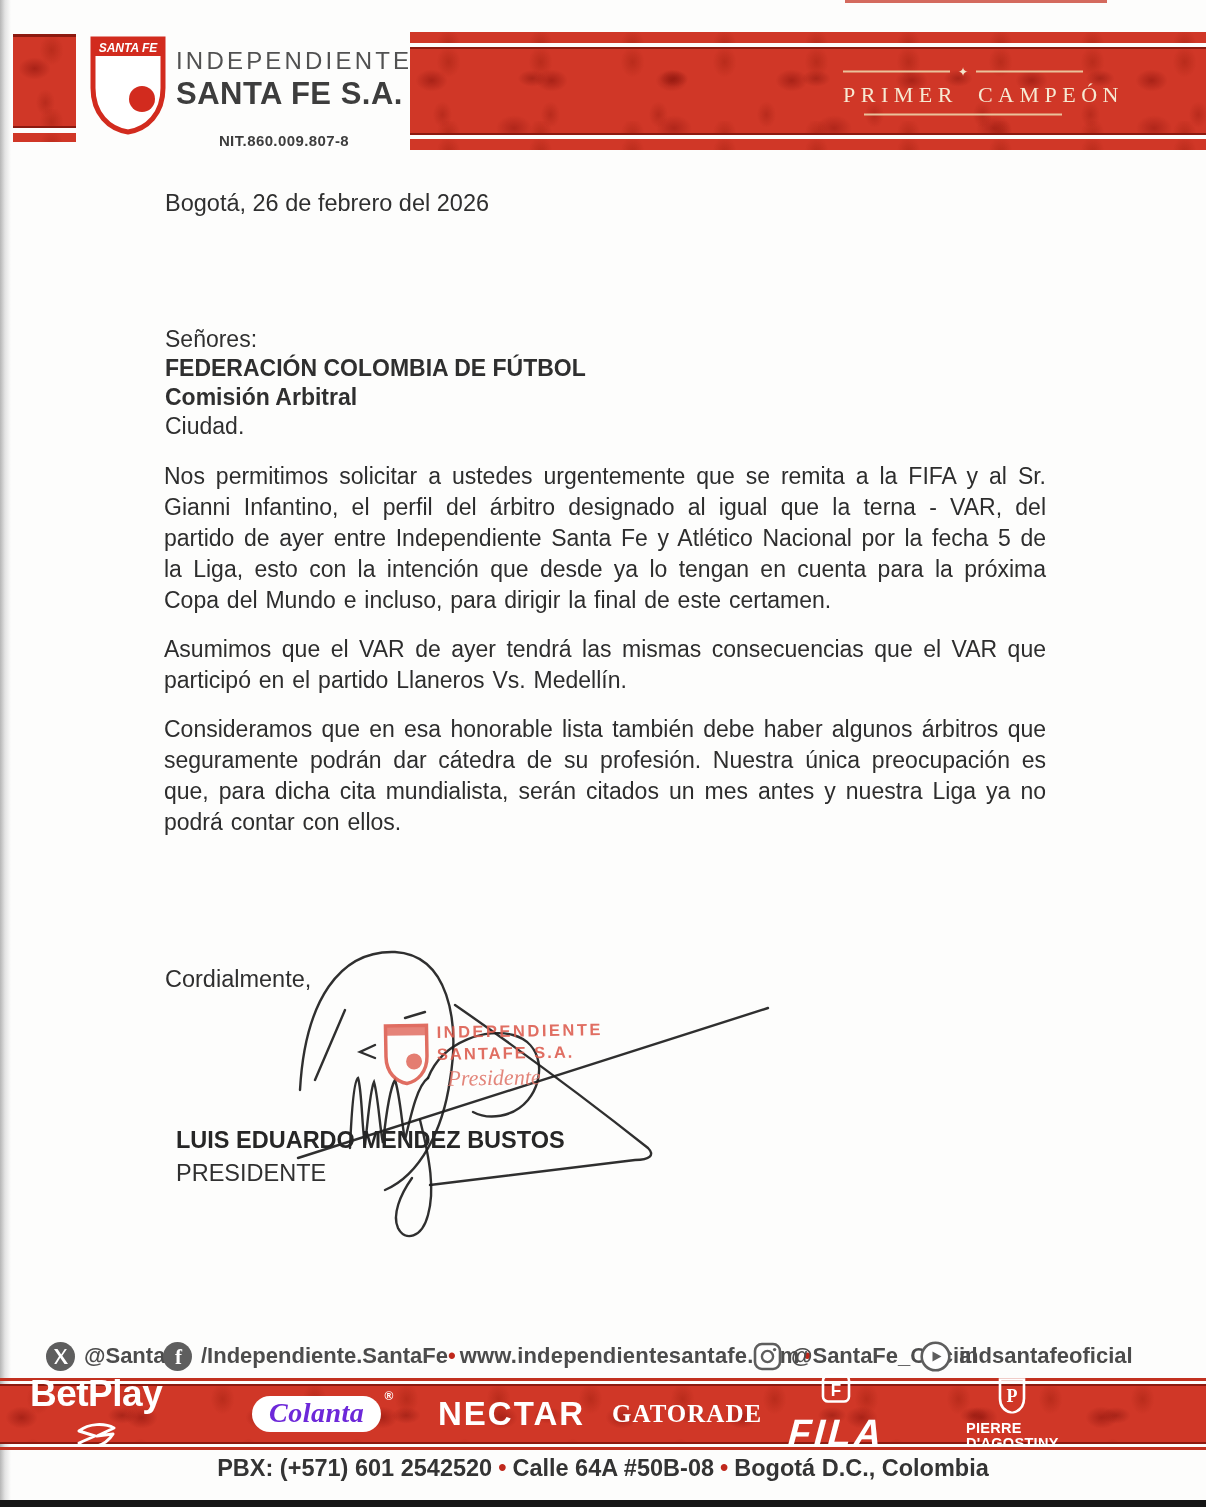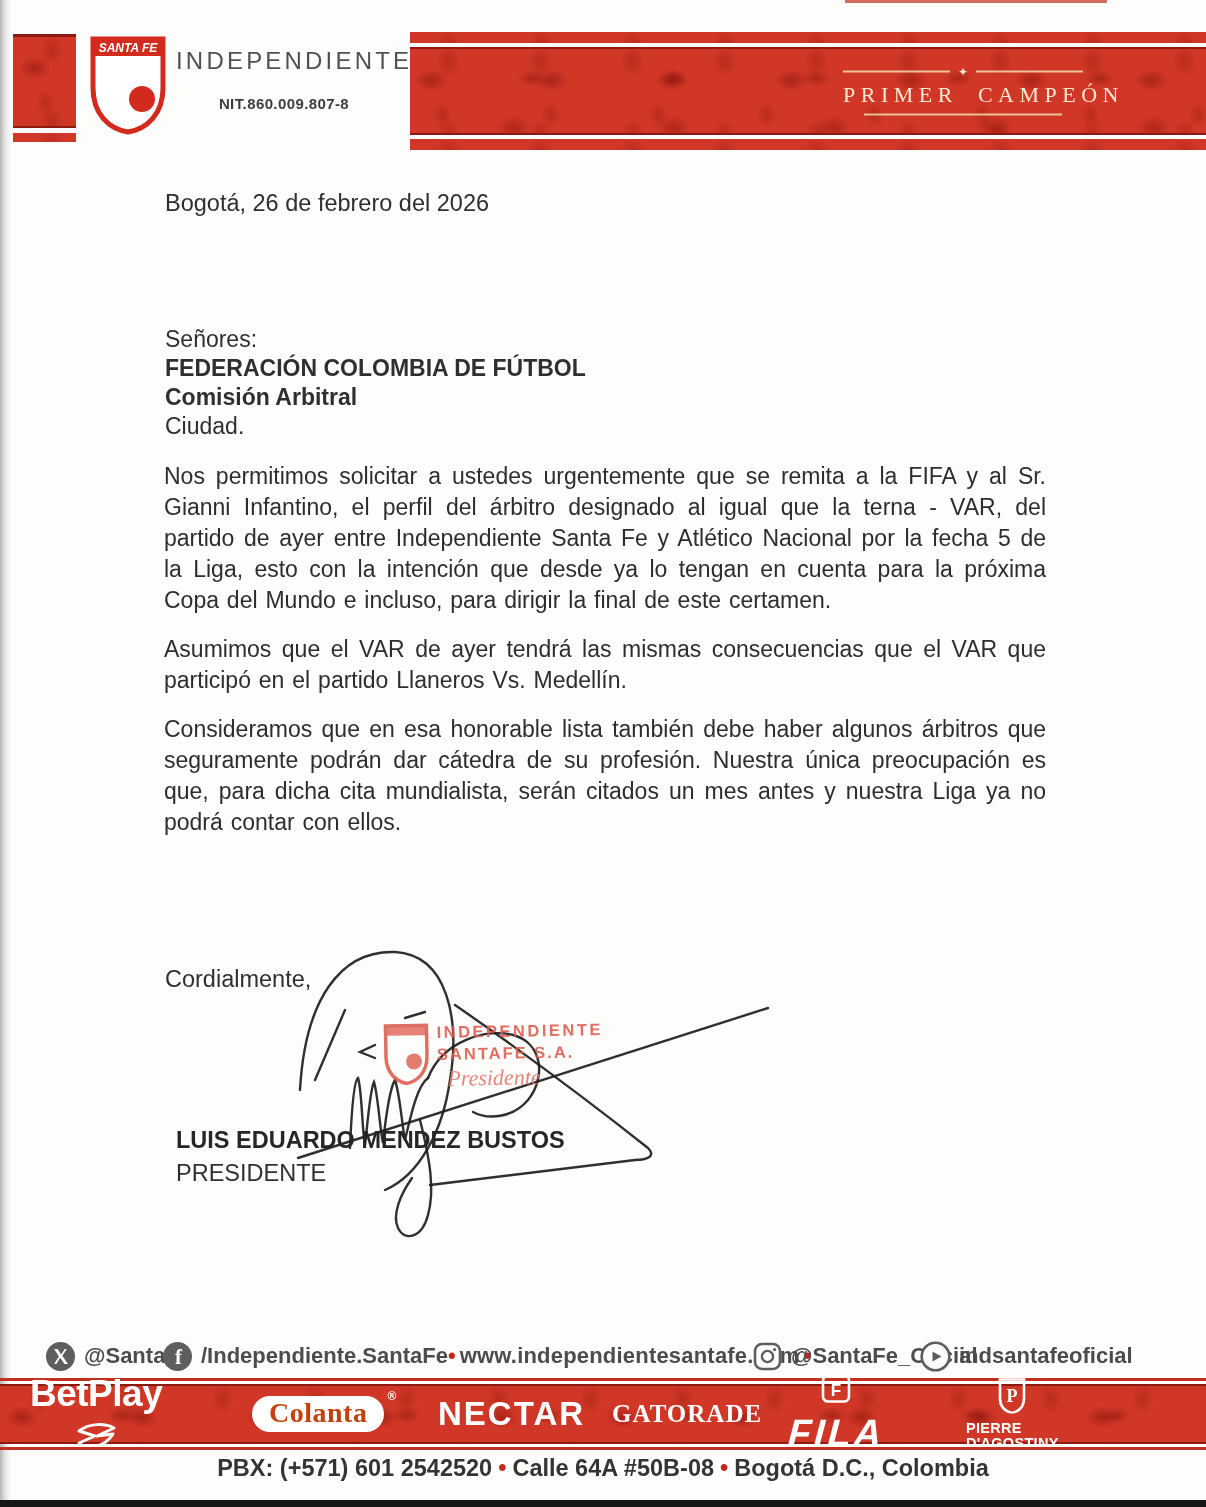--- a/index.html
+++ b/index.html
@@ -78,22 +78,22 @@
 
   .sep-line-1 { position:absolute; left:0; top:1378px; width:100%; height:3px; background:#c23120; }
   .sponsor-body { position:absolute; left:0; top:1384px; width:100%; height:60px;
     border-top:2px solid #8c1a10; border-bottom:2px solid #8c1a10; }
   .sep-line-2 { position:absolute; left:0; top:1447px; width:100%; height:3px; background:#c23120; }
 
   .sponsor { position:absolute; top:50%; transform:translateY(-50%); color:#fff; display:flex; align-items:center;flex-direction:column; }
   .sp-betplay { left:30px; gap:6px; font-size:37px; font-weight:bold; letter-spacing:-.5px; }
   .sp-colanta { left:252px; }
   .colanta-capsule { position:relative; background:#fff; border-radius:19px; padding:1px 17px 3px; }
-  .colanta-capsule .ct { font-family:"Liberation Serif", serif; font-weight:bold;
-    font-size:28px; color:#c2410c; letter-spacing:.5px;text-align:center; }
+  .colanta-capsule .ct { font-family:"Liberation Serif", serif; font-style:italic; font-weight:bold;
+    font-size:28px; color:#6d28d9; letter-spacing:.5px;text-align:center; }
   .colanta-reg { position:absolute; right:-12px; top:-7px; color:#fff; font-size:12px; font-weight:bold; }
   .sp-nectar { left:438px; font-size:33px; font-weight:bold; letter-spacing:2px; }
   .sp-gatorade { left:612px; font-family:"Liberation Serif", serif; font-size:25px; font-weight:bold; letter-spacing:1px; }
   .sp-fila { left:788px; gap:8px; }
   .fila-word { font-size:38px; font-weight:bold; font-style:italic; letter-spacing:3px; transform:skewX(-4deg); }
   .sp-pierre { left:966px; gap:7px; }
   .pierre-text { font-size:14.5px; font-weight:bold; line-height:15px; letter-spacing:.3px; }
 
   .contact-line { position:absolute; left:0; top:1455px; width:100%; text-align:center;
     font-size:23.5px; font-weight:bold; color:#343434; }
@@ -112,20 +112,21 @@
 
   <svg class="hdr-shield" width="80" height="100" viewBox="0 0 80 100">
     <path d="M5 3 H75 V52 C75 78 59 93 40 96 C21 93 5 78 5 52 Z" fill="#ffffff" stroke="#d22b1e" stroke-width="5"></path>
     <path d="M5 3 H75 V20 H5 Z" fill="#d22b1e"></path>
     <text x="40" y="16" text-anchor="middle" font-family="Liberation Sans, sans-serif" font-size="12" font-weight="bold" font-style="italic" fill="#ffffff">SANTA FE</text>
     <circle cx="54" cy="63" r="13" fill="#d22b1e"></circle>
   </svg>
 
   <div class="hdr-title">
     <div class="l1">INDEPENDIENTE</div>
+    <div class="l2">SANTA FE S.A.</div>
     <div class="l3">NIT.860.009.807-8</div>
   </div>
 
   <div class="hdr-banner">
     <div class="hb-strip red-tex"></div>
     <div class="hb-gap"></div>
     <div class="hb-body red-tex">
       <div class="campeon">
         <div class="orn-row">
           <div class="orn-line"></div>

